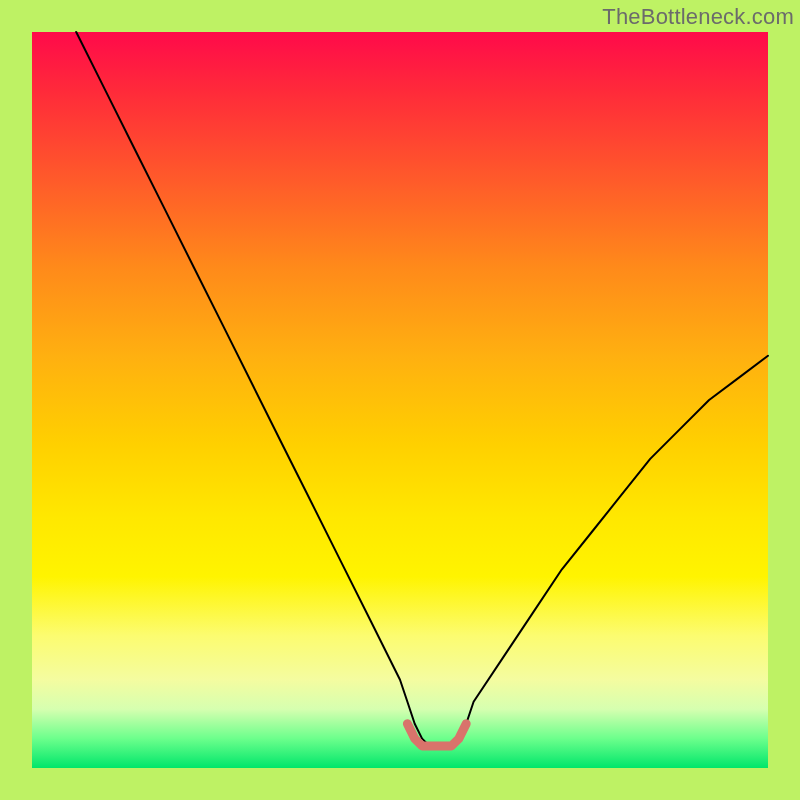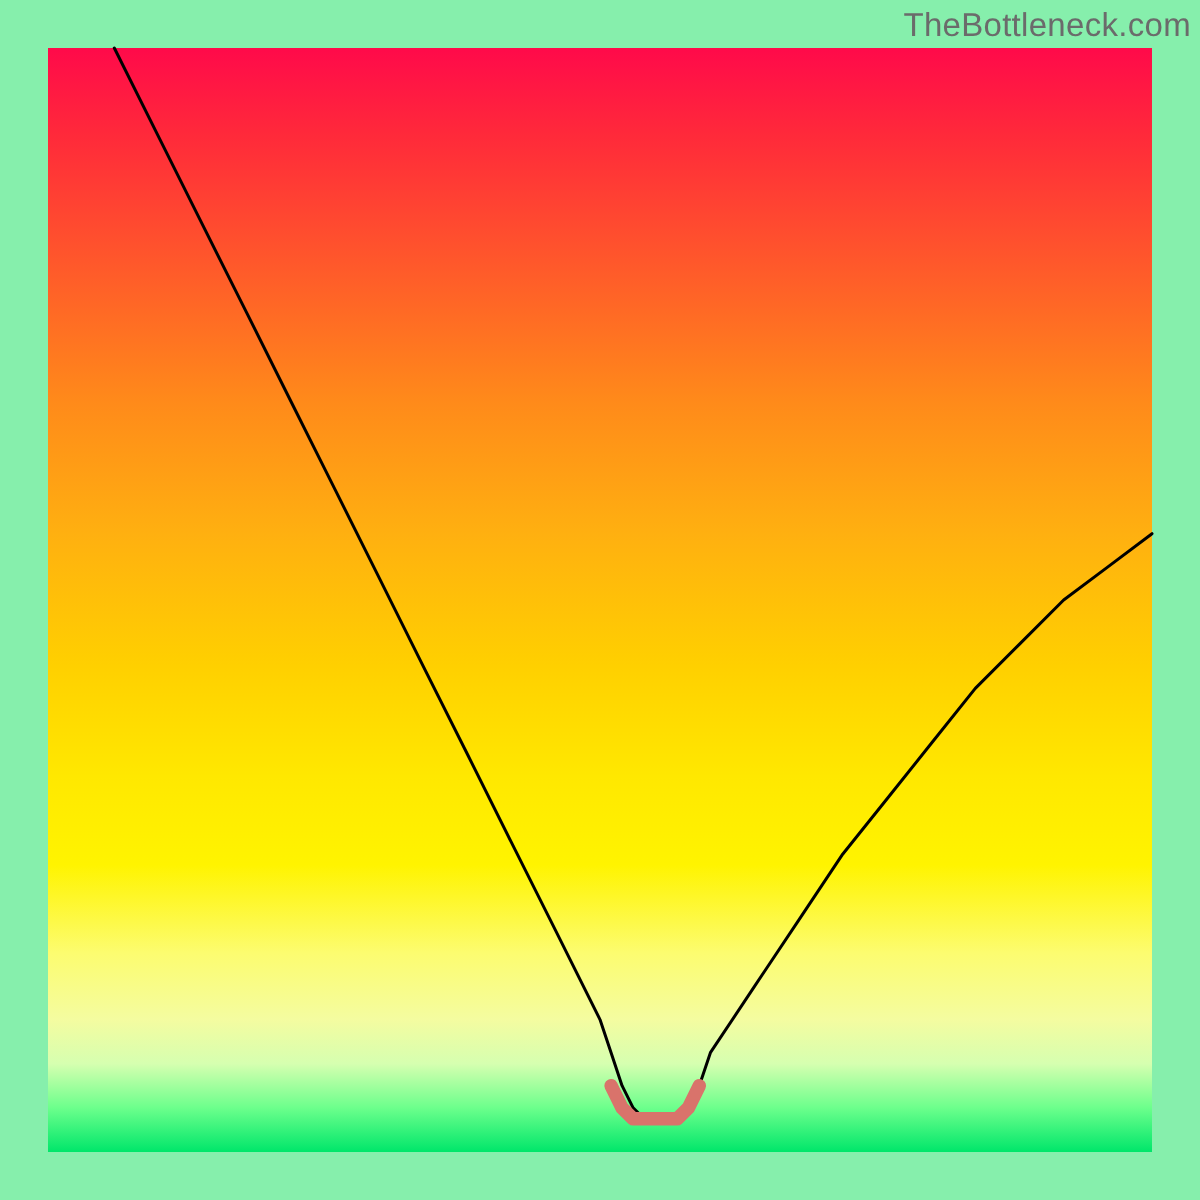--- a/index.html
+++ b/index.html
@@ -10,21 +10,21 @@
     background: #000;
     overflow: hidden;
     font-family: Arial, Helvetica, sans-serif;
   }
   .frame {
     position: absolute;
     left: 0;
     top: 0;
     width: 800px;
     height: 800px;
-    background: #86efac;
+    background: #bef264;
   }
   .plot {
     position: absolute;
     left: 32px;
     top: 32px;
     width: 736px;
     height: 736px;
     
     background: linear-gradient(
       to bottom,

